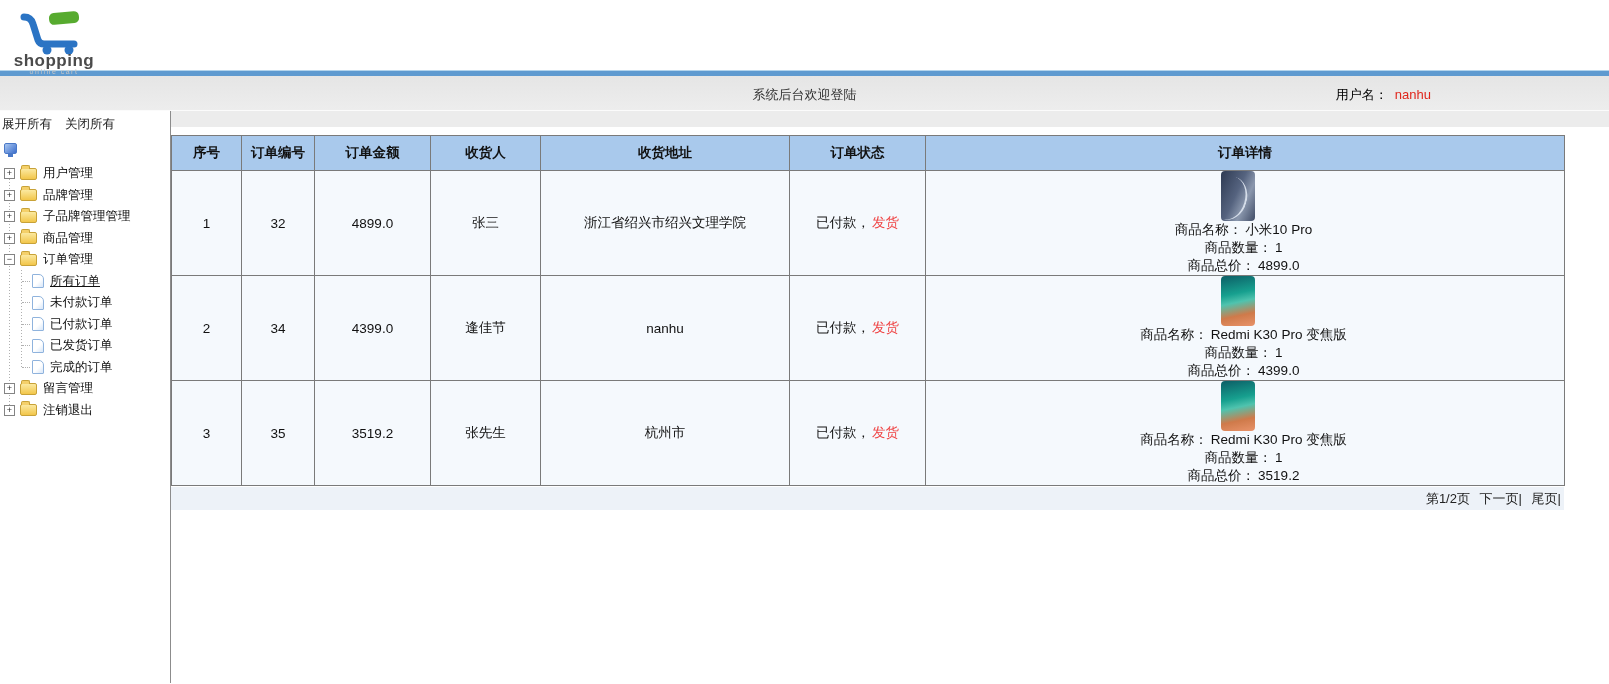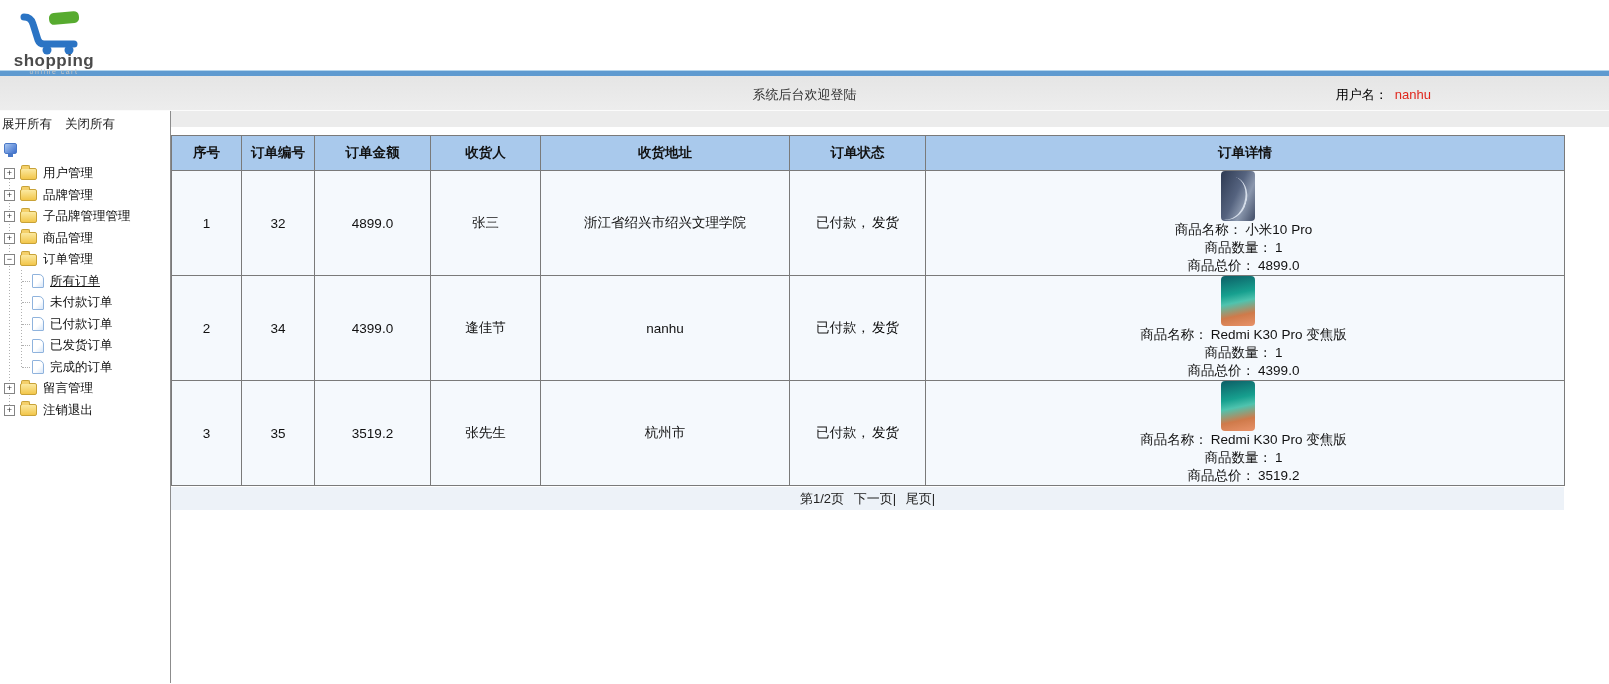--- a/index.html
+++ b/index.html
@@ -62,23 +62,23 @@
   td.details { text-align:left; }
   .details-flex { display:flex; align-items:center;flex-direction:column; }
   .thumb { width:34px; height:50px; border-radius:4px; margin:0 22px 0 8px; flex:none; position:relative; overflow:hidden; }
   .thumb.mi10pro { background:linear-gradient(115deg,#2e3a52 0%,#55637f 45%,#8a97ad 68%,#404c66 100%); }
   .thumb.mi10pro::after { content:''; position:absolute; left:-10px; top:5px; width:34px; height:44px;
     border-radius:50%; border-right:2px solid #d5dde9; transform:rotate(16deg); }
   .thumb.k30pro { background:linear-gradient(168deg,#0c5e66 0%,#17a08f 36%,#4fc3ae 52%,#cf7a4a 76%,#e8936a 100%); }
   .detail-name { width:285px; }
   .detail-qty { width:118px; }
   .detail-item span { margin-right:3px; }
-  .ship-link { color:#000000; cursor:pointer; margin-left:2px; text-decoration:none; }
+  .ship-link { color:#ef4444; cursor:pointer; margin-left:2px; text-decoration:none; }
   .pagination { width:1393px; height:23px; line-height:23px; background:#edf2f8; margin-top:1px;
-    text-align:center; font-size:13px; color:#222; }
+    text-align:right; font-size:13px; color:#222; }
   .pagination .pg { margin:0 3px; }
   .pagination .pg.link { cursor:pointer; }
 </style>
 </head>
 <body>
 
 <div class="app-header">
   <div class="logo">
     <svg class="cart-svg" width="70" height="46" viewBox="0 0 70 46">
       <rect x="30" y="3" width="30" height="12" rx="5" fill="#57ab2f" transform="rotate(-5 45 9)"></rect>

